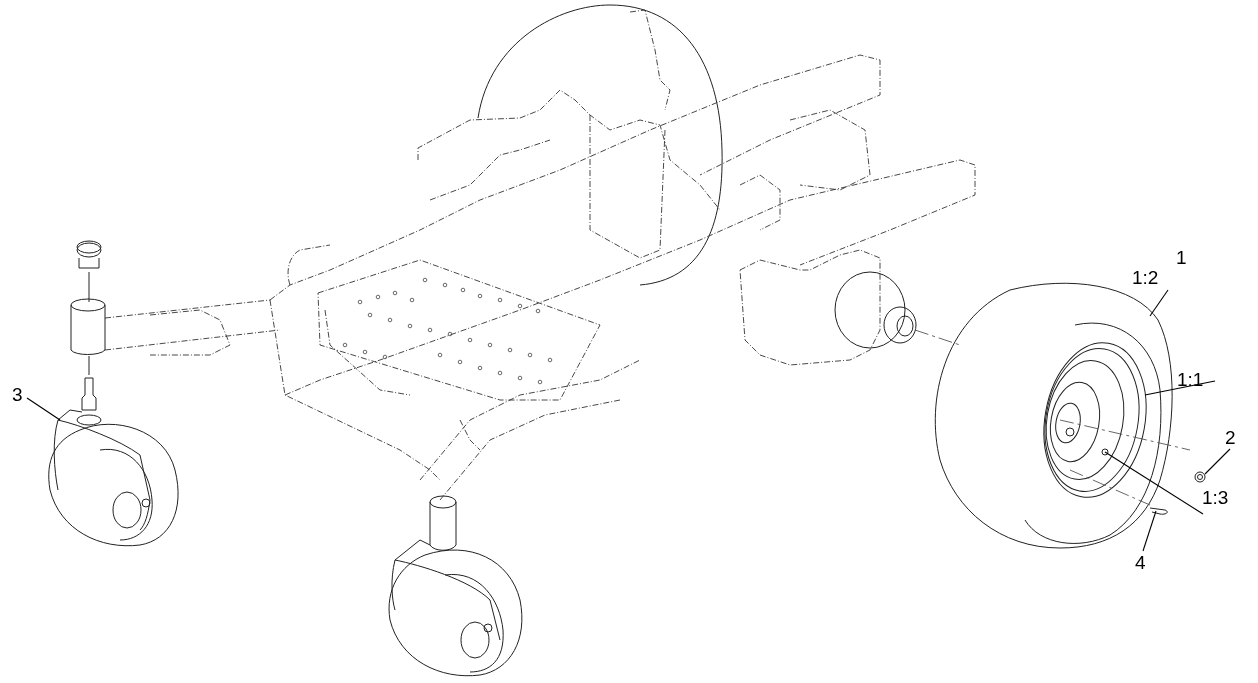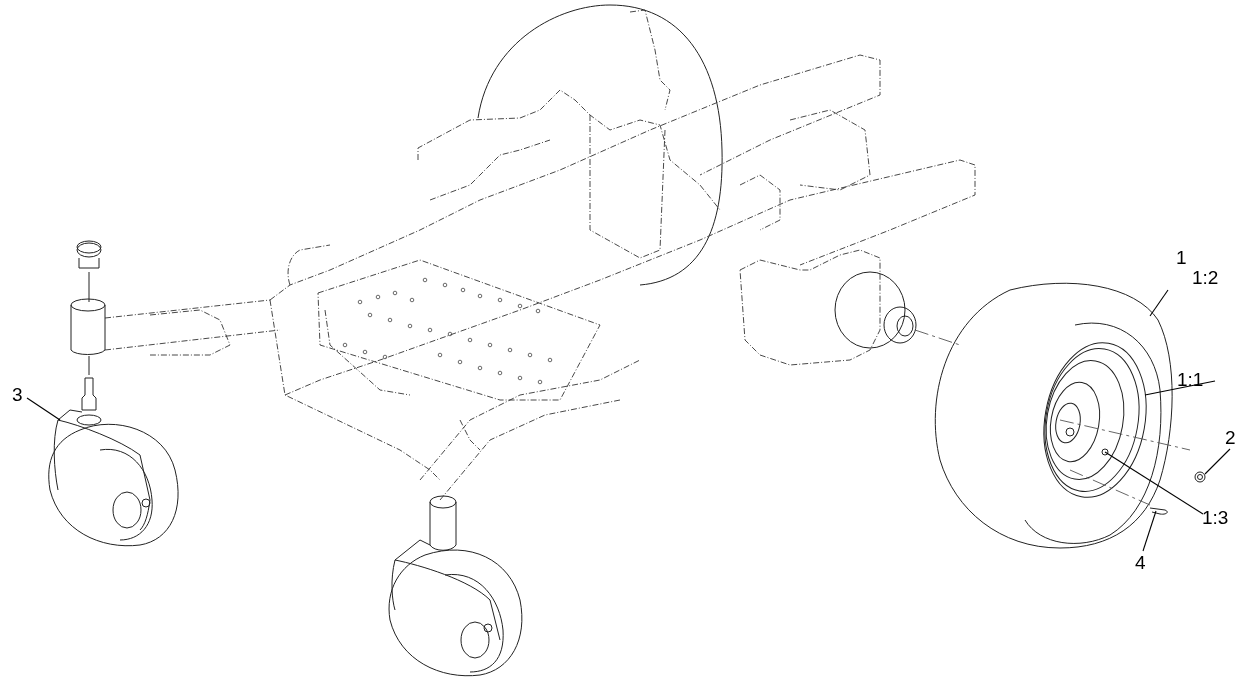--- a/index.html
+++ b/index.html
@@ -155,18 +155,18 @@
     <line class="leader" x1="1168" y1="290" x2="1150" y2="316"></line>
     <line class="leader" x1="1215" y1="381" x2="1145" y2="395"></line>
     <line class="leader" x1="1230" y1="449" x2="1205" y2="474"></line>
     <line class="leader" x1="1105" y1="452" x2="1203" y2="514"></line>
     <line class="leader" x1="1156" y1="511" x2="1143" y2="551"></line>
     <line class="leader" x1="27" y1="398" x2="60" y2="420"></line>
   </g>
 </svg>
 
 <div class="callout" style="left:1176px;top:248px;">1</div>
-<div class="callout" style="left:1192px;top:268px;">1:2</div>
+<div class="callout" style="left:1132px;top:268px;">1:2</div>
 <div class="callout" style="left:1177px;top:370px;">1:1</div>
 <div class="callout" style="left:1225px;top:428px;">2</div>
-<div class="callout" style="left:1202px;top:508px;">1:3</div>
+<div class="callout" style="left:1202px;top:488px;">1:3</div>
 <div class="callout" style="left:1135px;top:553px;">4</div>
 <div class="callout" style="left:12px;top:385px;">3</div>
 
 </body></html>

